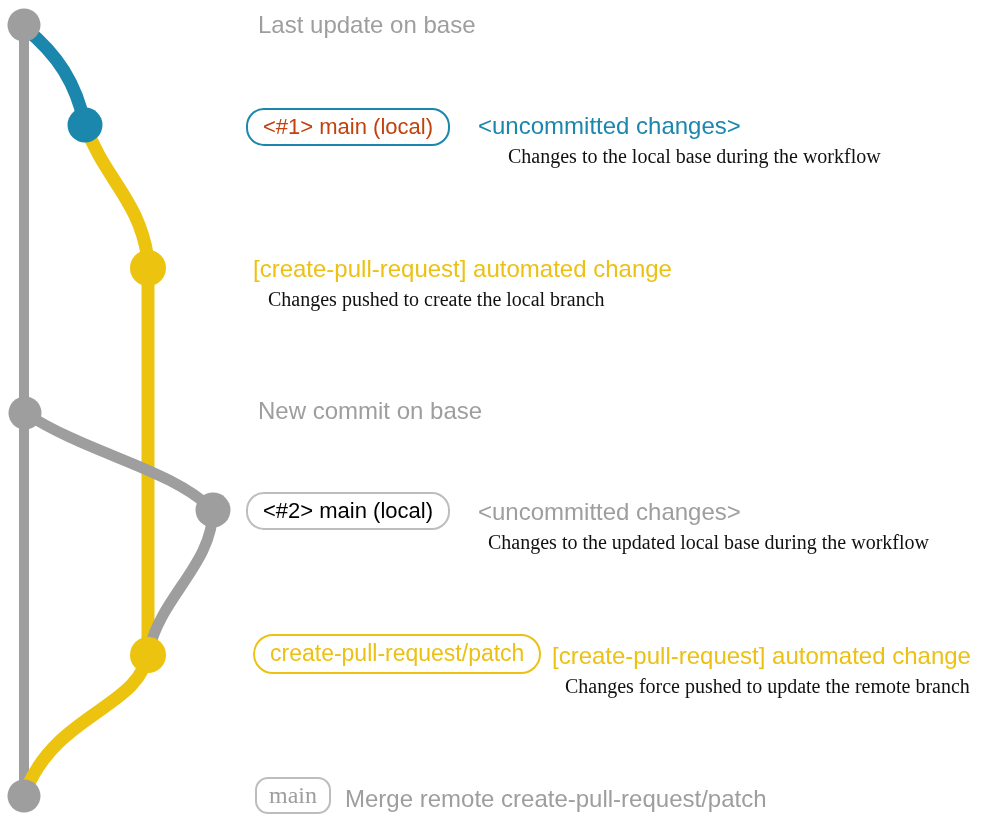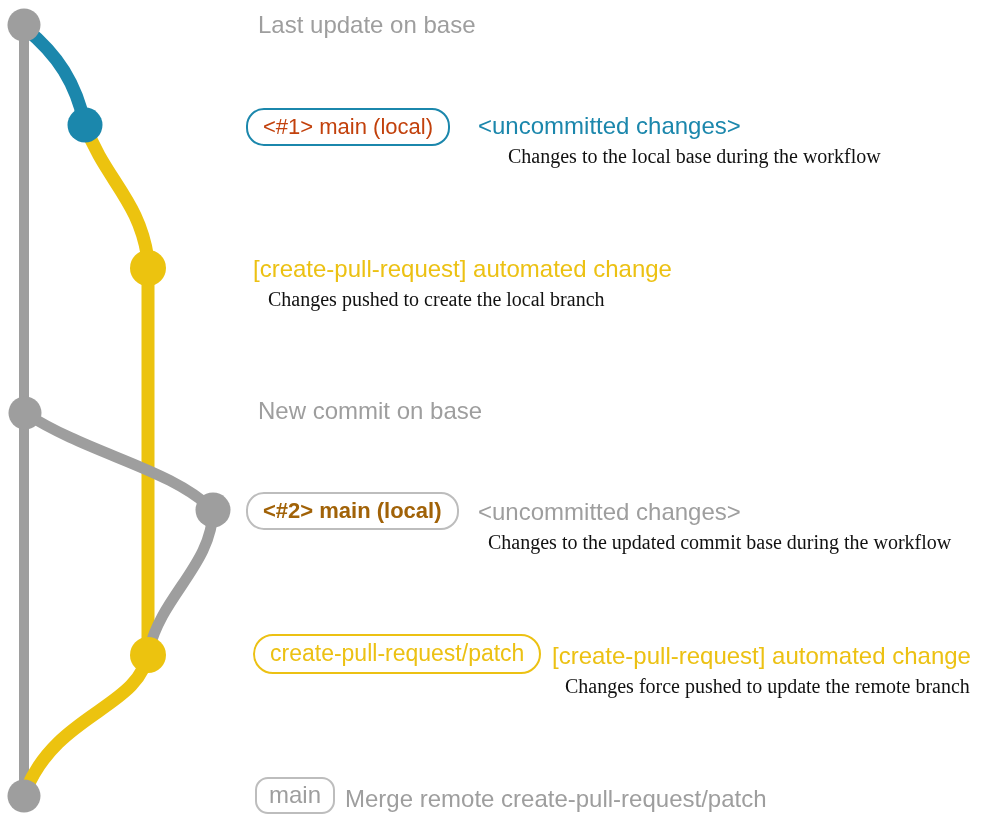--- a/index.html
+++ b/index.html
@@ -12,21 +12,21 @@
   .teal-text{color:#1b87ac;}
   .yellow-text{color:#ecc113;}
   .title{font-size:24px;}
   .headline{font-size:24px;}
   .desc{font-family:"Liberation Serif",serif;font-size:20px;color:#111111;}
   .branch-box{
     display:inline-block;border:2px solid;border-radius:18px;
     padding:4px 15px;font-size:22px;line-height:1.2;background:#ffffff;
   }
   .teal-box{border-color:#1b87ac;color:#c2410c;}
-  .gray-box{border-color:#bdbdbd;color:#a16207;font-weight:bold;}
+  .gray-box{border-color:#bdbdbd;color:#000000;}
   .yellow-box{border-color:#ecc113;color:#ecc113;font-size:23px;border-radius:20px;}
   .main-box{border-color:#bdbdbd;color:#9e9e9e;font-size:24px;border-radius:13px;padding:2px 12px;}
   svg{position:absolute;left:0;top:0;}
 </style>
 </head>
 <body>
 
 <svg width="250" height="827" viewBox="0 0 250 827">
 
   <path d="M 24 25 L 24 796" fill="none" stroke-width="10" stroke="#9e9e9e"></path>
@@ -55,20 +55,20 @@
 <div class="abs headline teal-text" style="left:478px;top:112px;">&lt;uncommitted changes&gt;</div>
 <div class="abs desc" style="left:488px;top:145px;margin-left:20px;">Changes to the local base during the workflow</div>
 
 <div class="abs headline yellow-text" style="left:253px;top:255px;">[create-pull-request] automated change</div>
 <div class="abs desc" style="left:268px;top:288px;">Changes pushed to create the local branch</div>
 
 <div class="abs title gray-text" style="left:258px;top:397px;">New commit on base</div>
 
 <div class="abs branch-box gray-box" style="left:246px;top:492px;">&lt;#2&gt; main (local)</div>
 <div class="abs headline gray-text" style="left:478px;top:498px;">&lt;uncommitted changes&gt;</div>
-<div class="abs desc" style="left:488px;top:531px;">Changes to the updated commit base during the workflow</div>
+<div class="abs desc" style="left:488px;top:531px;">Changes to the updated local base during the workflow</div>
 
 <div class="abs branch-box yellow-box" style="left:253px;top:634px;">create-pull-request/patch</div>
 <div class="abs headline yellow-text" style="left:552px;top:642px;">[create-pull-request] automated change</div>
 <div class="abs desc" style="left:565px;top:675px;">Changes force pushed to update the remote branch</div>
 
-<div class="abs branch-box main-box" style="left:255px;top:777px;">main</div>
+<div class="abs branch-box main-box" style="left:255px;top:777px;font-family:Liberation Serif, serif;">main</div>
 <div class="abs title gray-text" style="left:345px;top:785px;">Merge remote create-pull-request/patch</div>
 
 </body></html>

